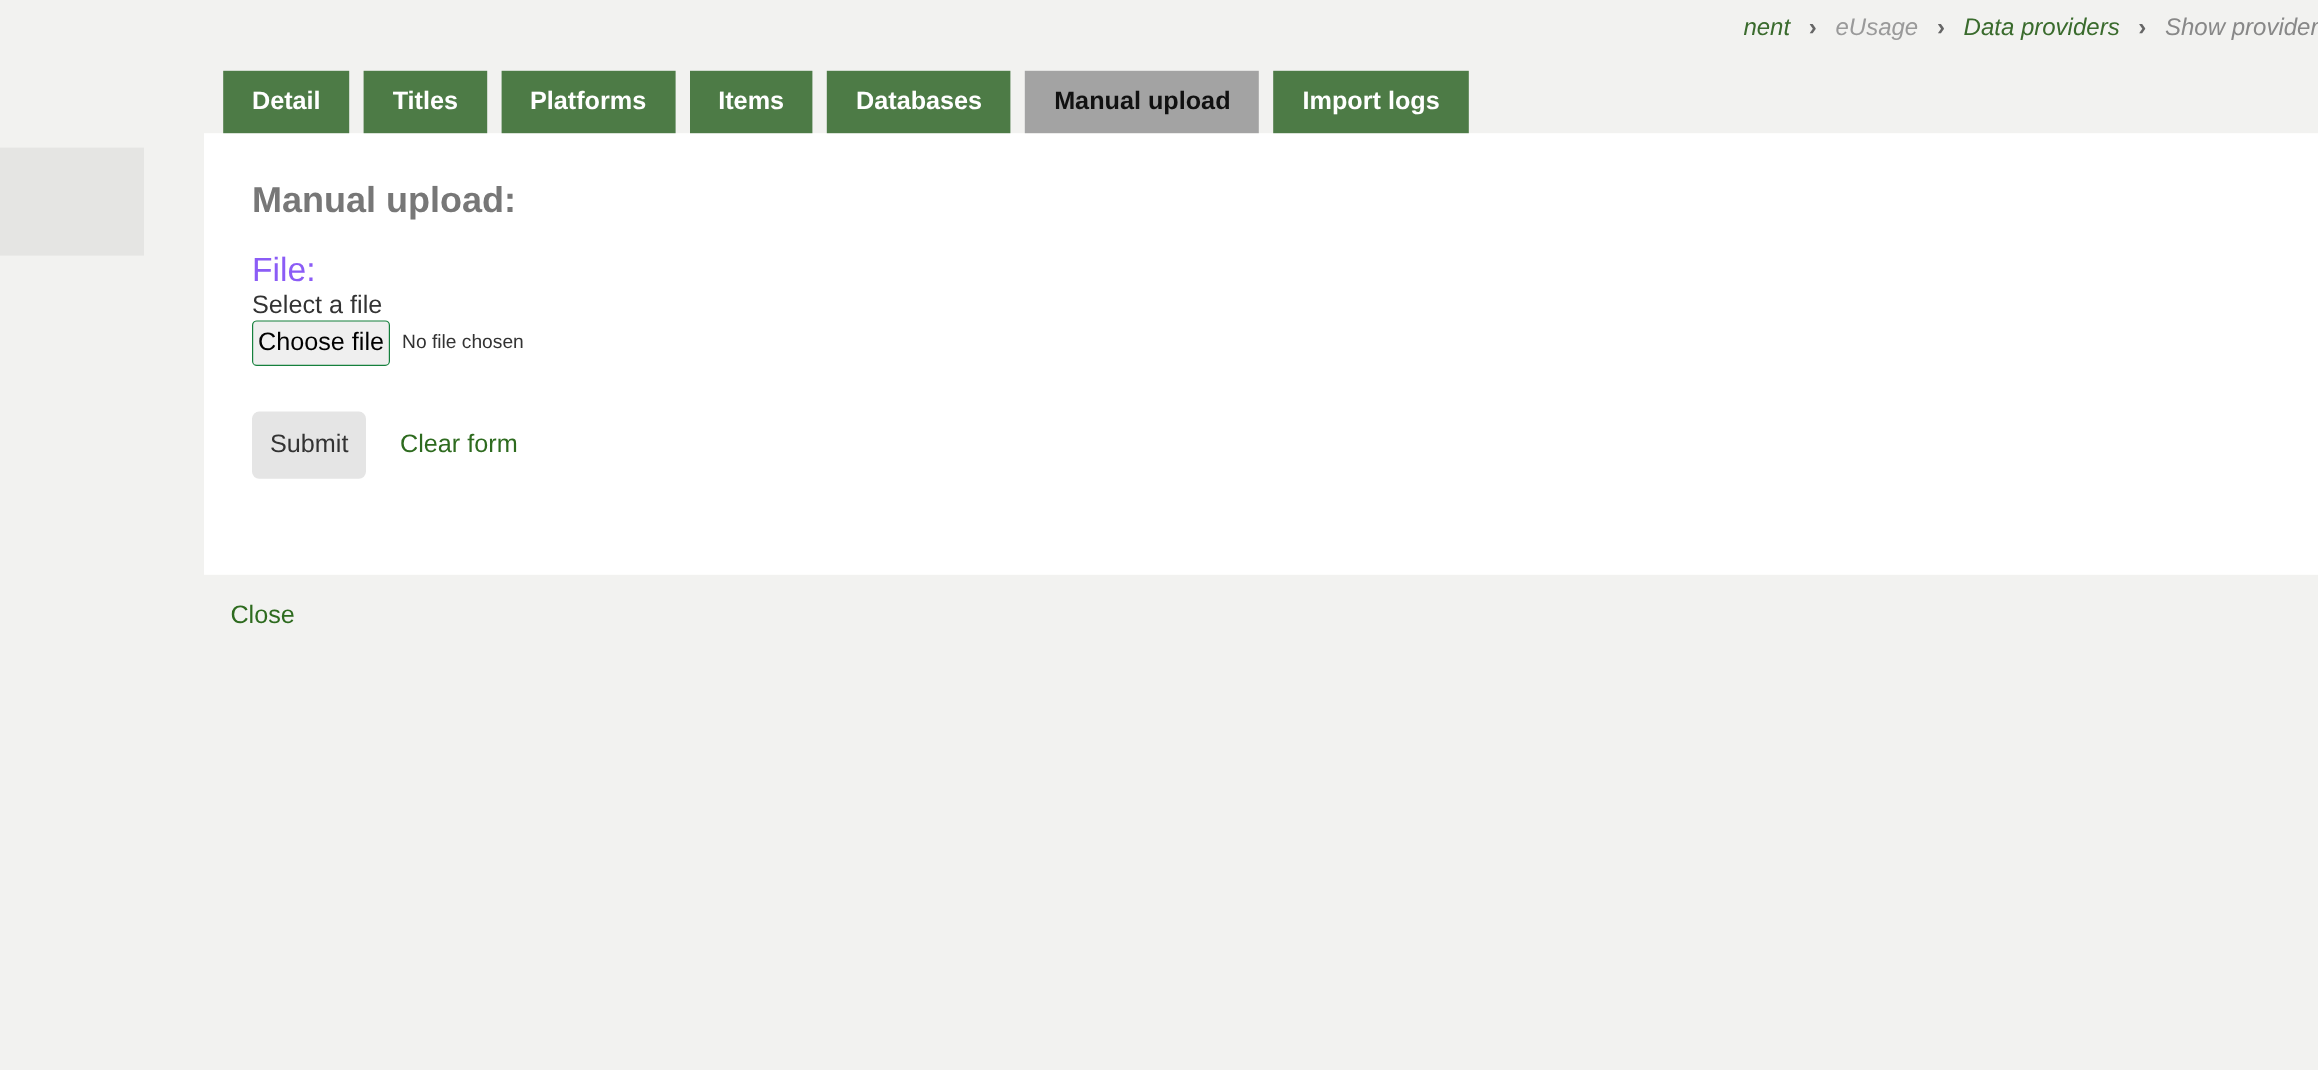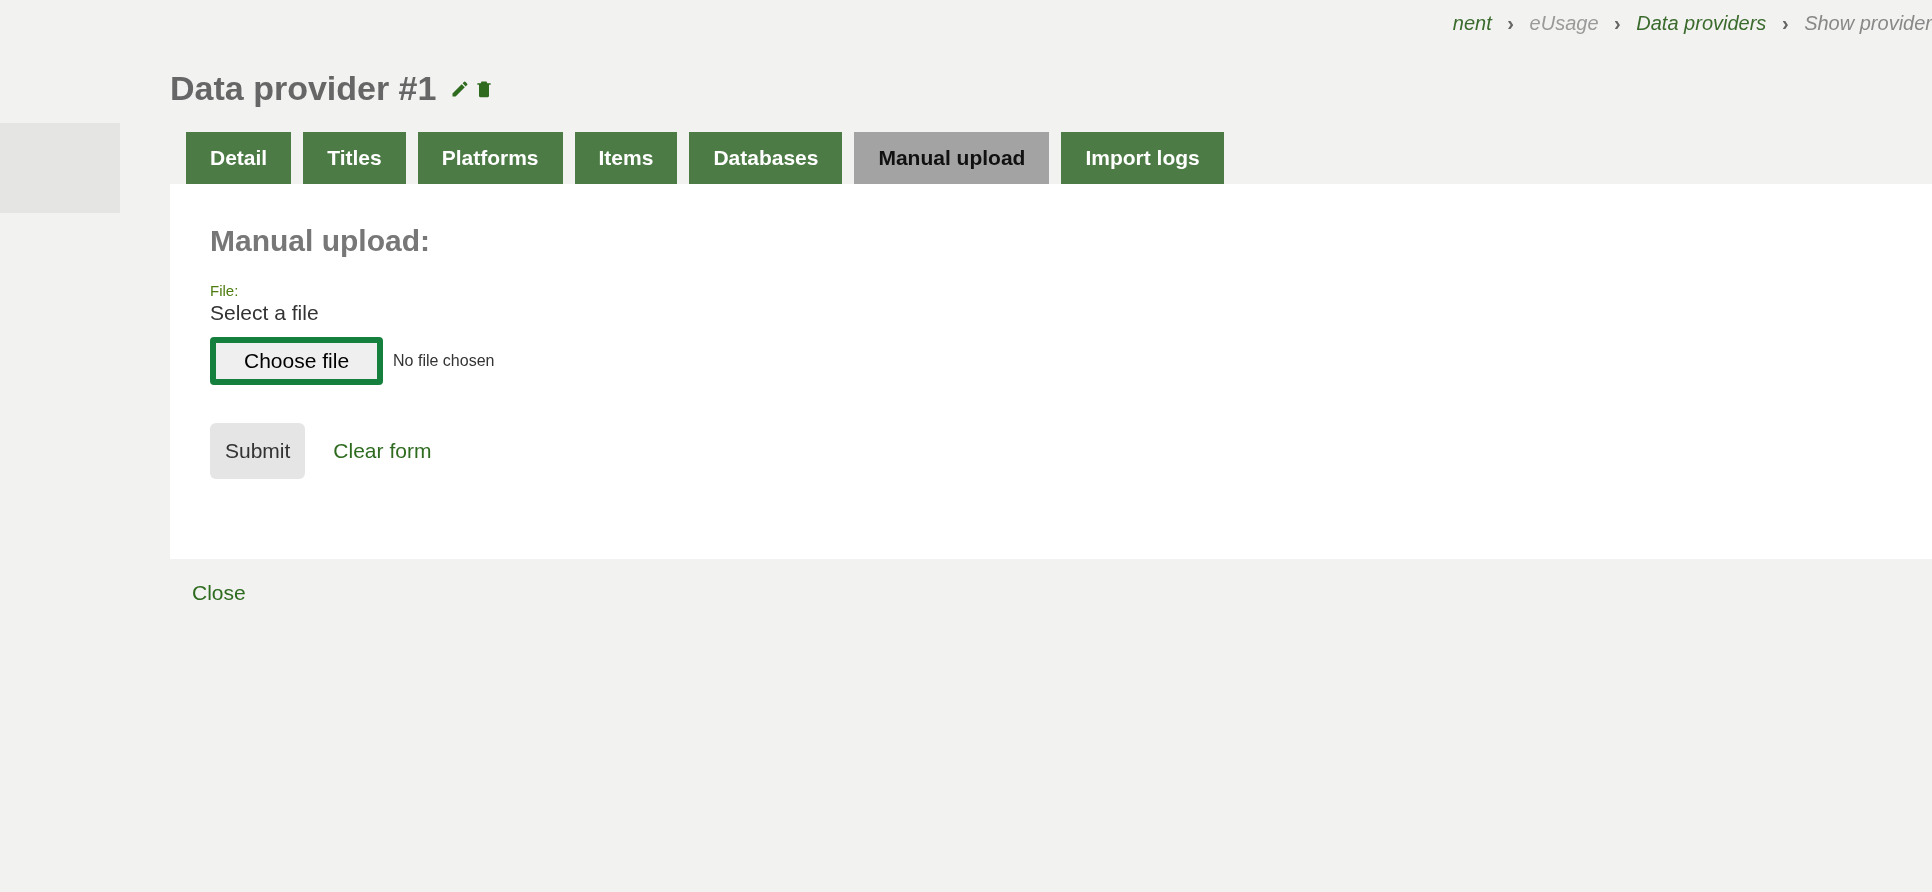--- a/index.html
+++ b/index.html
@@ -113,40 +113,40 @@
       background: #fff;
       padding: 40px 40px 80px 40px;
     }
     .panel-title {
       font-size: 30px;
       color: #777;
       font-weight: bold;
       margin-bottom: 24px;
     }
     .form-label {
-      font-size: 15px;
-      color: #4d7c0f;
+      font-size: 28px;
+      color: #8b5cf6;
       margin-bottom: 2px;
     }
     .form-sublabel {
       font-size: 21px;
       color: #333;
-      margin-bottom: 12px;
+      margin-bottom: 0;
     }
     .file-row {
       display: flex;
       align-items: center;
       gap: 10px;
       margin-bottom: 38px;
     }
     .choose-file-btn {
       background: #efefef;
-      border: 6px solid #15803d;
+      border: 1px solid #15803d;
       border-radius: 4px;
-      padding: 6px 28px;
+      padding: 6px 4px;
       font-size: 21px;
       cursor: pointer;
     }
     .file-status {
       font-size: 16px;
       color: #333;
     }
     .actions-row {
       display: flex;
       align-items: center;
@@ -184,35 +184,20 @@
   <span class="sep">›</span>
   <span class="current">Show provider</span>
 </div>
 
 <div class="container">
   <div class="sidebar">
     <div class="sidebar-block2"></div>
   </div>
 
   <div class="main">
-    <div class="page-title-row">
-      <h1 class="page-title">Data provider #1</h1>
-      <div class="icon-actions">
-        <span class="icon-btn">
-          <svg viewBox="0 0 24 24" fill="#2e6b1f">
-              <path d="M3 17.25V21h3.75l11-11-3.75-3.75-11 11zM20.7 7.04a1 1 0 0 0 0-1.41l-2.34-2.34a1 1 0 0 0-1.41 0l-1.83 1.83 3.75 3.75 1.83-1.83z"></path>
-            </svg>
-        </span>
-        <span class="icon-btn">
-          <svg viewBox="0 0 24 24" fill="#2e6b1f">
-              <path d="M6 7h12v13a2 2 0 0 1-2 2H8a2 2 0 0 1-2-2V7zm3-4h6l1 2h4v2H4V5h4l1-2z"></path>
-            </svg>
-        </span>
-      </div>
-    </div>
 
     <div class="tabs">
       <button class="tab">Detail</button>
       <button class="tab">Titles</button>
       <button class="tab">Platforms</button>
       <button class="tab">Items</button>
       <button class="tab">Databases</button>
       <button class="tab active">Manual upload</button>
       <button class="tab">Import logs</button>
     </div>

